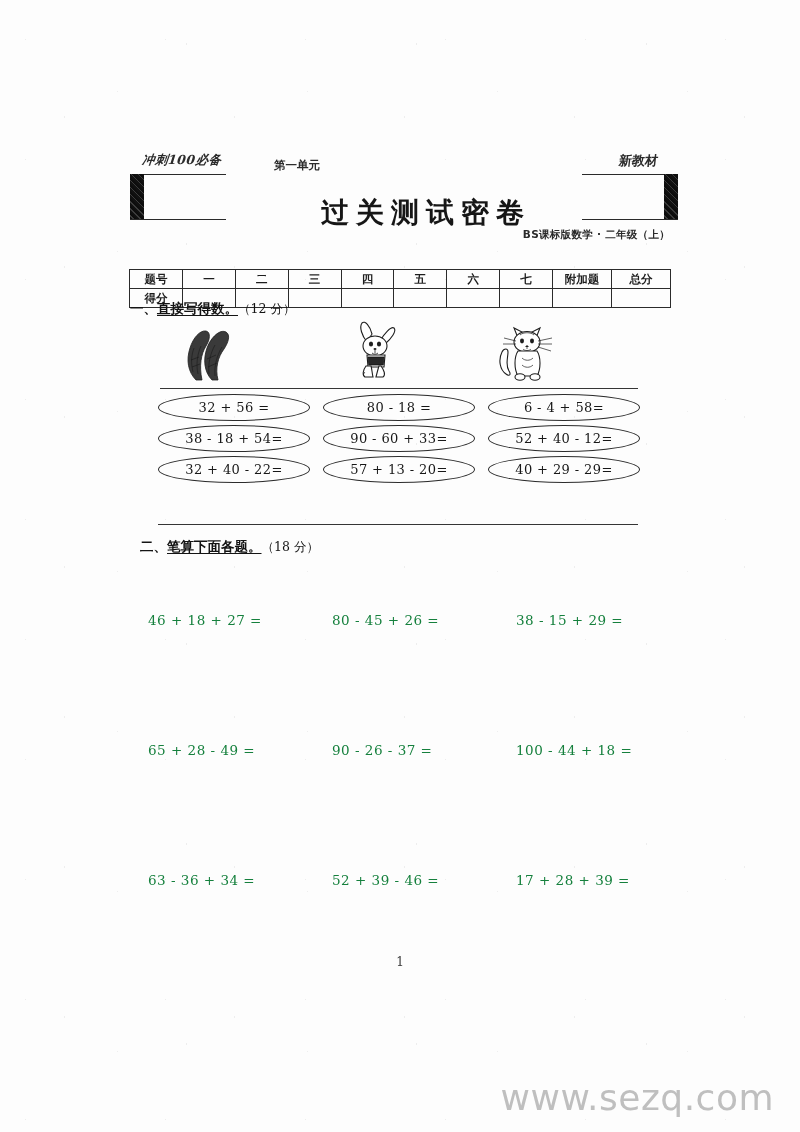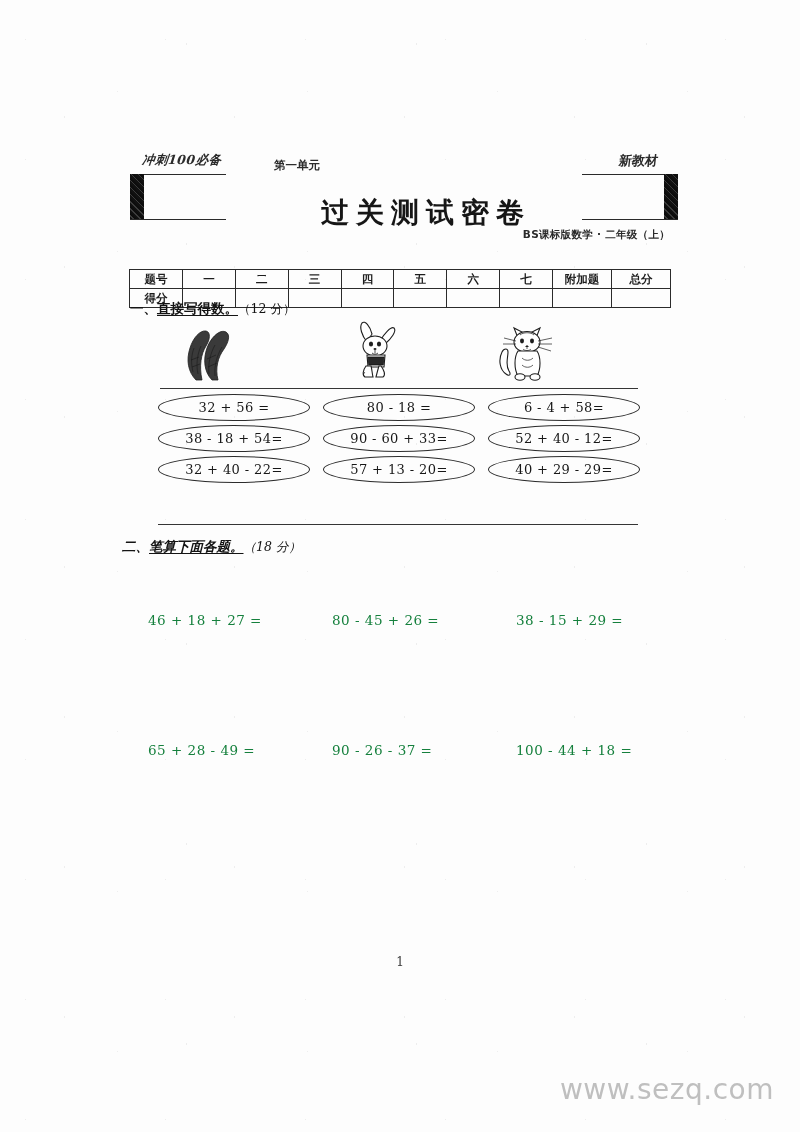--- a/index.html
+++ b/index.html
@@ -136,21 +136,21 @@
   .sec-heading .sec-title {
     text-decoration: underline;
     text-underline-offset: 2px;
   }
   .sec-heading .sec-points {
     font-family: "DejaVu Serif", "Liberation Serif", serif;
     font-weight: normal;
     font-size: 12.5px;
   }
   #sec1-heading { left: 130px; top: 300px; }
-  #sec2-heading { left: 122px; top: 538px; font-style: italic; }
+  #sec2-heading { left: 140px; top: 538px; }
 
   
   .hrule {
     position: absolute;
     height: 0;
     border-top: 1.1px solid #353535;
   }
   #rule-under-animals { left: 160px; top: 388px; width: 478px; }
   #rule-above-sec2    { left: 158px; top: 524px; width: 480px; }
 
@@ -238,23 +238,23 @@
     width: 800px;
     text-align: center;
     font-family: "DejaVu Serif", "Liberation Serif", serif;
     font-size: 12px;
     color: #3a3a3a;
   }
 
   
   #watermark {
     position: absolute;
-    right: 26px; bottom: 26px;
+    right: 26px; bottom: 14px;
     font-family: "DejaVu Sans", "Liberation Sans", sans-serif;
-    font-size: 28px;
+    font-size: 36px;
     font-weight: normal;
     color: #bfbfbf;
     letter-spacing: 0.5px;
     white-space: nowrap;
   }
 
   
   #speckle {
     position: absolute;
     left: 0; top: 0; width: 800px; height: 1132px;
@@ -467,20 +467,25 @@
       <div class="written-cell w1">80 - 45 + 26 =</div>
       <div class="written-cell w2">38 - 15 + 29 =</div>
     </div>
 
     <div class="written-row">
       <div class="written-cell w0">65 + 28 - 49 =</div>
       <div class="written-cell w1">90 - 26 - 37 =</div>
       <div class="written-cell w2">100 - 44 + 18 =</div>
     </div>
 
+    <div class="written-row">
+      <div class="written-cell w0">63 - 36 + 34 =</div>
+      <div class="written-cell w1">52 + 39 - 46 =</div>
+      <div class="written-cell w2">17 + 28 + 39 =</div>
+    </div>
   </div>
 
   <div id="page-number">1</div>
 
   <div id="watermark">www.sezq.com</div>
 
   <div id="speckle"></div>
 </div>
 
 </body></html>

